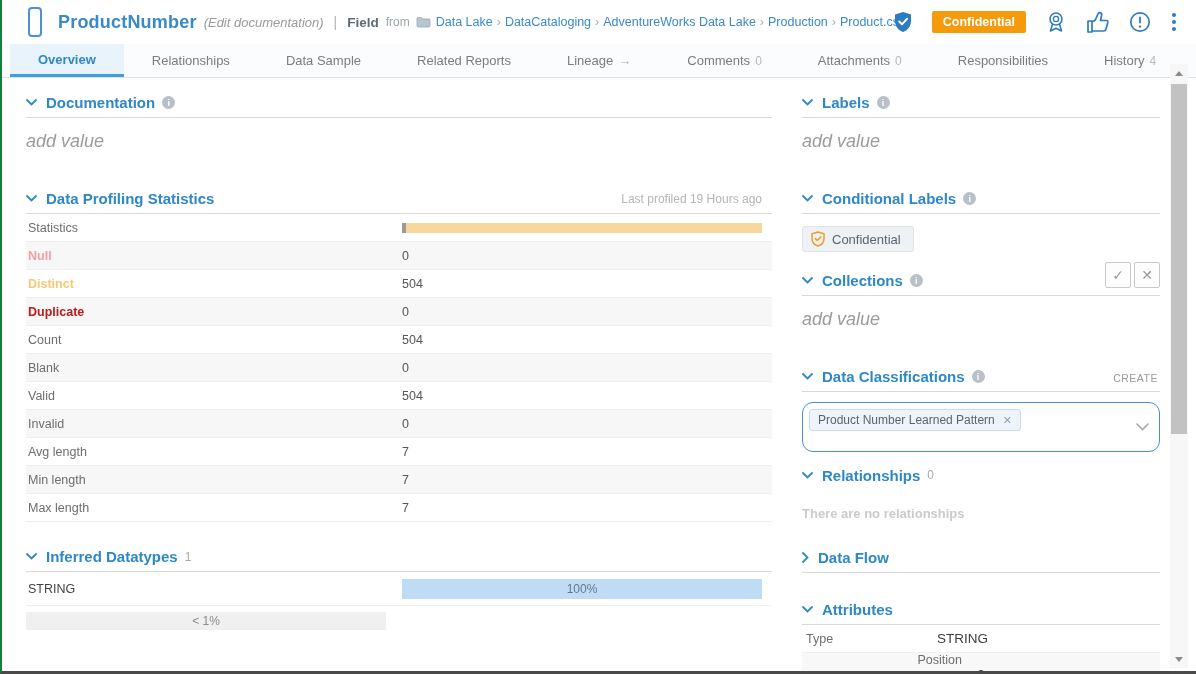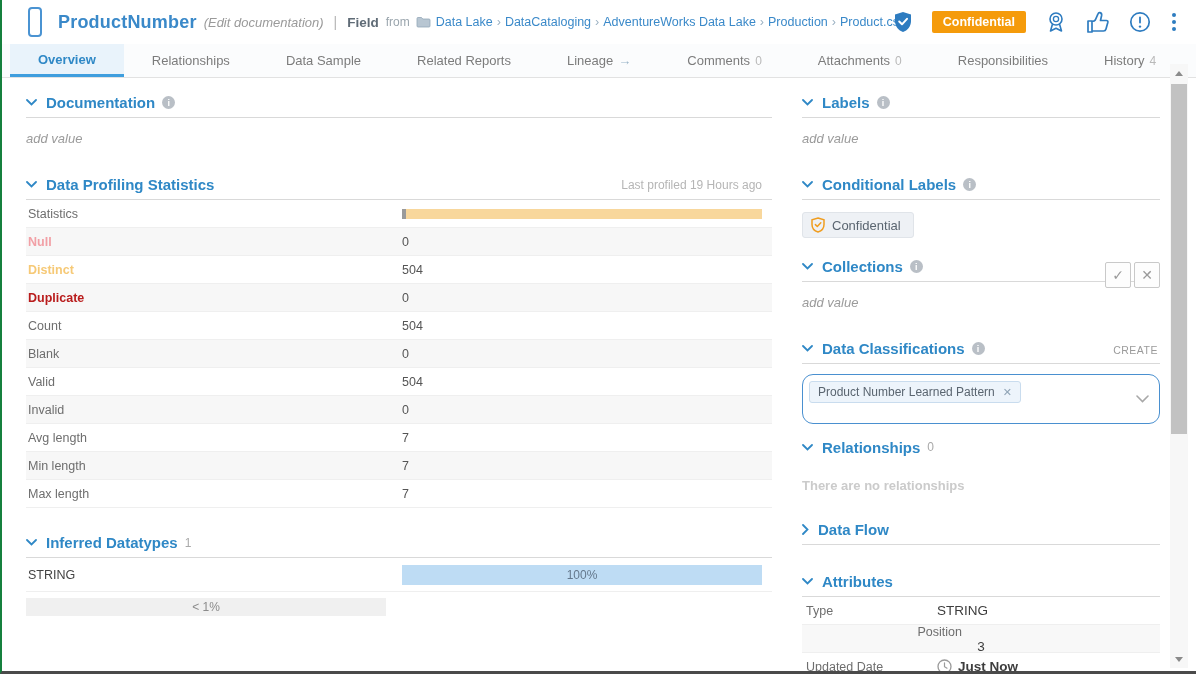--- a/index.html
+++ b/index.html
@@ -36,35 +36,35 @@
   .content { display:flex; padding:14px 0 0 24px; }
   .col-left { width:746px; }
   .col-right { width:358px; margin-left:30px; position:relative; }
   .sec-head { display:flex; align-items:center; height:26px; border-bottom:1px solid #d9d9d9; padding-bottom:4px; position:relative; }
   .sec-title { color:#2f88c6; font-size:15px; font-weight:bold; margin-left:9px; }
   .chev { flex:none; display:inline-flex; }
   .info-icon { width:13px; height:13px; border-radius:50%; background:#b9bfc6; color:#fff; font-size:9px; font-weight:bold; font-style:normal;
                display:inline-flex; align-items:center; justify-content:center; margin-left:7px; }
   .sec-right { position:absolute; right:10px; bottom:7px; font-size:12px; color:#b5b5b5; }
   .sec-count { color:#a9a9a9; font-size:12px; font-weight:normal; margin-left:7px; }
-  .add-value { color:#9b9b9b; font-style:italic; font-size:13px; padding:13px 0 20px 0; }
+  .add-value { color:#9b9b9b; font-style:italic; font-size:18px; padding:13px 0 20px 0; }
   
   .trow { display:flex; align-items:center; height:28px; border-bottom:1px solid #efefef; font-size:12.5px; }
   .trow.alt { background:#f7f7f7; }
   .tlabel { width:376px; color:#6e6e6e; padding-left:2px; }
   .tvalue { color:#555; }
   .c-null { color:#f2a0a6; font-weight:bold; }
   .c-distinct { color:#f6c976; font-weight:bold; }
   .c-duplicate { color:#b91c1c; font-weight:bold; }
   .bararea { width:360px; position:relative; }
   .stat-bar { height:10px; background:#f8d79c; position:relative; }
   .stat-bar .tick { position:absolute; left:0; top:0; width:4px; height:10px; background:#9a9a9a; }
   .pct-bar { height:20px; background:#bedcf4; color:#64788c; font-size:12px; display:flex; align-items:center; justify-content:center; }
   .freq-bar { height:18px; background:#f0f0f0; color:#8b8b8b; font-size:12px; display:flex; align-items:center; justify-content:center; }
-  .mt8{margin-top:8px}.mt18{margin-top:18px}.mt24{margin-top:24px}
+  .mt8{margin-top:16px}.mt18{margin-top:18px}.mt24{margin-top:24px}
   
   .chip-cond { display:inline-flex; align-items:center; gap:7px; background:#eef1f5; border:1px solid #e0e4e9; border-radius:3px;
                padding:4px 12px 4px 8px; font-size:13px; color:#5a6570; margin-top:12px; }
   .create-link { position:absolute; right:2px; bottom:7px; font-size:10.5px; color:#9b9b9b; letter-spacing:.5px; cursor:pointer; }
   .select-box { margin-top:10px; border:1px solid #4a90d0; border-radius:11px; height:50px; padding:6px; position:relative; background:#fff; }
   .chip-class { display:inline-flex; align-items:center; gap:8px; background:#edf4fb; border:1px solid #c9dcee; border-radius:3px;
                 padding:3px 8px; font-size:12px; color:#5a6570; }
   .chip-x { color:#8fa3b5; font-size:11px; cursor:pointer; font-style:normal; }
   .select-chev { position:absolute; right:10px; top:20px; }
   .edit-btns { position:absolute; right:0; top:170px; display:flex; gap:3px; z-index:5; }

